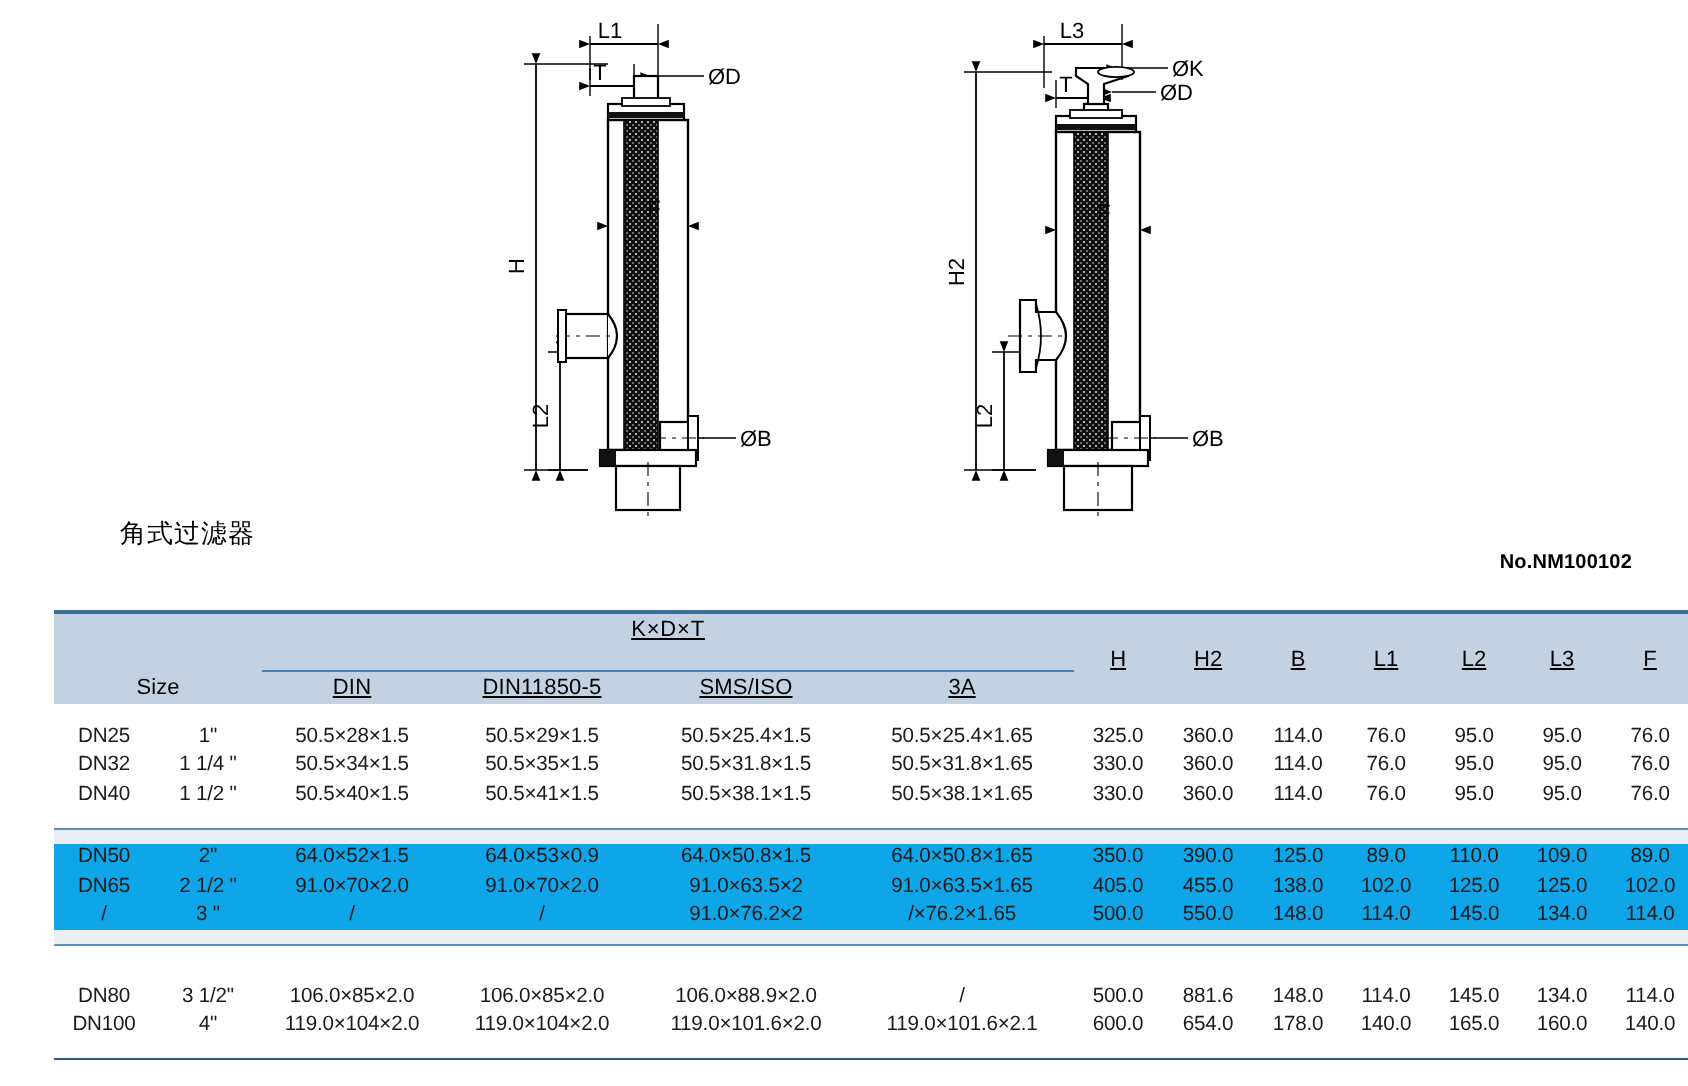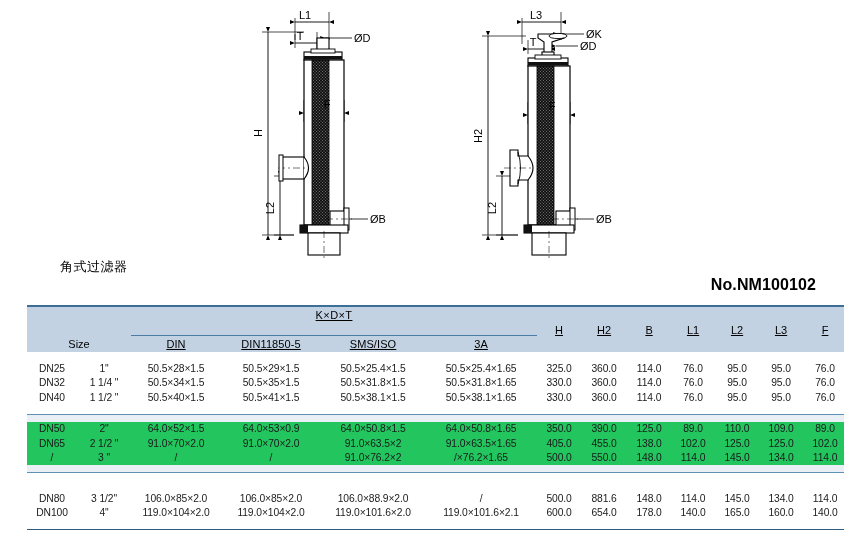--- a/index.html
+++ b/index.html
@@ -46,21 +46,21 @@
   #title-en {
     font-size: 14px;
     line-height: 19px;
     letter-spacing: .2px;
     white-space: nowrap;
   }
   #doc-no {
     position: absolute;
     right: 28px;
     top: 276px;
-    font-size: 16px;
+    font-size: 10px;
     font-weight: bold;
     letter-spacing: .1px;
     white-space: nowrap;
     padding-left: 35px;
   }
 
   
   #spec-table {
     position: absolute;
     left: 27px;
@@ -123,21 +123,21 @@
   tr.data-row td {
     height: 14.5px;
     text-align: center;
     font-size: 10.3px;
     color: #1a1a1a;
     letter-spacing: -.1px;
     white-space: nowrap;
   }
   tr.data-row td.cell-dn { font-size: 10.3px; }
 
-  .grp-shaded td { background: #22c55e; }
+  .grp-shaded td { background: #0ea5e9; }
 
   tr.spacer td { height: 9px; background: #fff; }
   tr.spacer-shaded-top td { height: 7px; background: #e9eff5; }
   tr.spacer-shaded-bot td { height: 7px; background: #e9eff5; }
 
   tr.rule td {
     height: 0;
     padding: 0;
     border-top: 1.4px solid #5d90b4;
   }

